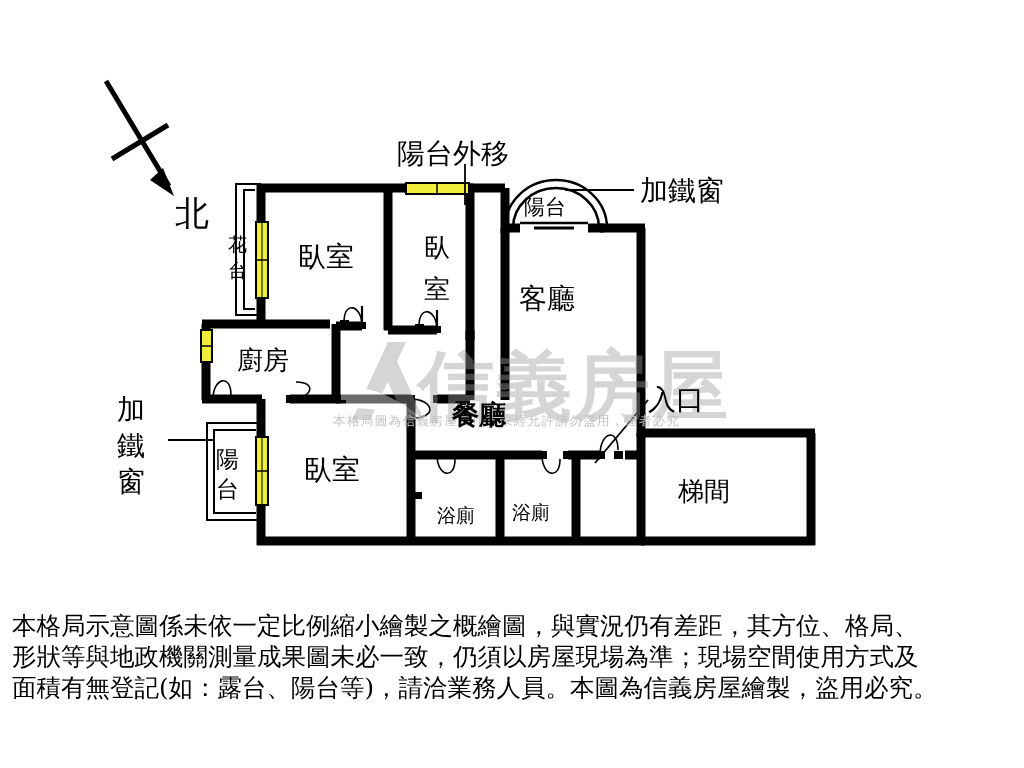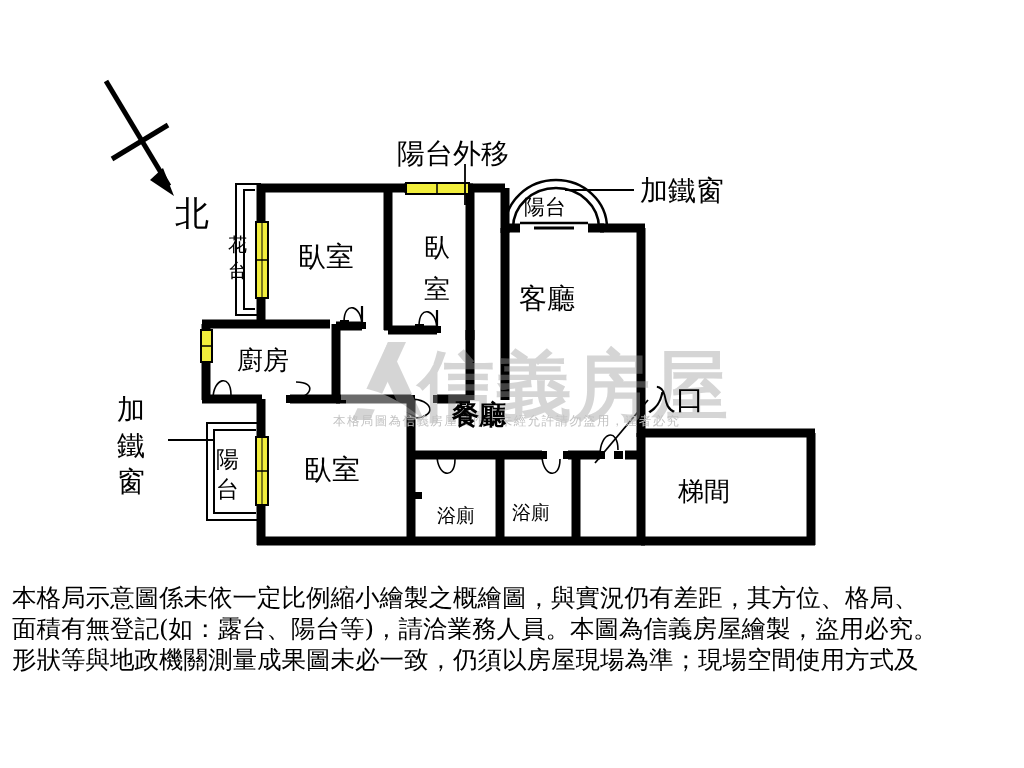--- a/index.html
+++ b/index.html
@@ -25,21 +25,21 @@
   #plan-svg {
     position: absolute;
     left: 0;
     top: 0;
     width: 1024px;
     height: 768px;
   }
   .disclaimer {
     position: absolute;
     left: 12px;
-    top: 582px;
+    top: 610px;
     width: 1000px;
     font-family: "DejaVu Serif", "Liberation Serif", serif;
     font-size: 24.5px;
     line-height: 31px;
     color: #000000;
     letter-spacing: 0px;
     font-weight: 400;
   }
   .disclaimer div { white-space: nowrap; }
 </style>
@@ -269,17 +269,17 @@
       <text x="640" y="200" font-size="28">加鐵窗</text>
       <text x="117" y="419" font-size="28">加</text>
       <text x="117" y="455" font-size="28">鐵</text>
       <text x="117" y="491" font-size="28">窗</text>
       <text x="648" y="409" font-size="28">入口</text>
     </g>
   </svg>
 
   <div class="disclaimer">
     <div>本格局示意圖係未依一定比例縮小繪製之概繪圖，與實況仍有差距，其方位、格局、</div>
+    <div>形狀等與地政機關測量成果圖未必一致，仍須以房屋現場為準；現場空間使用方式及</div>
     <div>面積有無登記(如：露台、陽台等)，請洽業務人員。本圖為信義房屋繪製，盜用必究。</div>
-    <div>形狀等與地政機關測量成果圖未必一致，仍須以房屋現場為準；現場空間使用方式及</div>
   </div>
 
 </div>
 
 </body></html>

